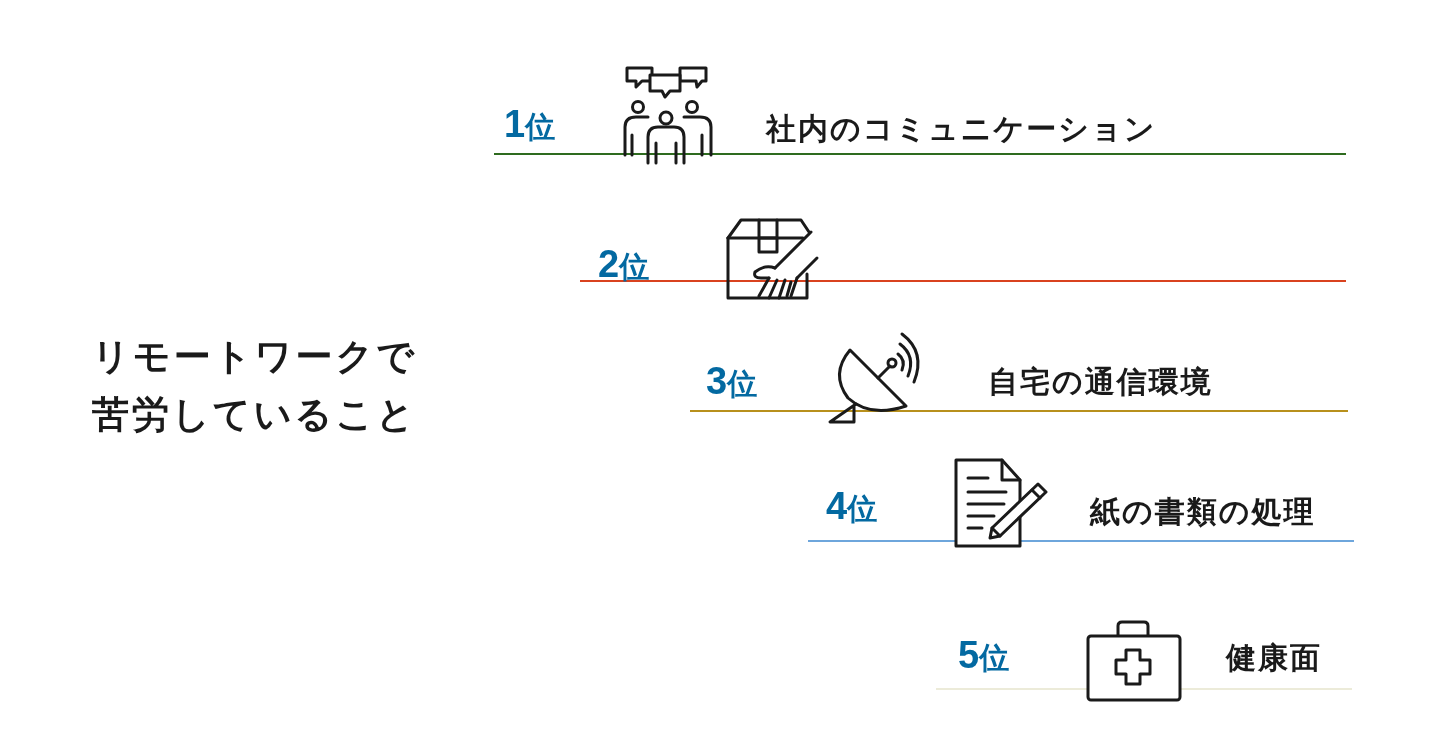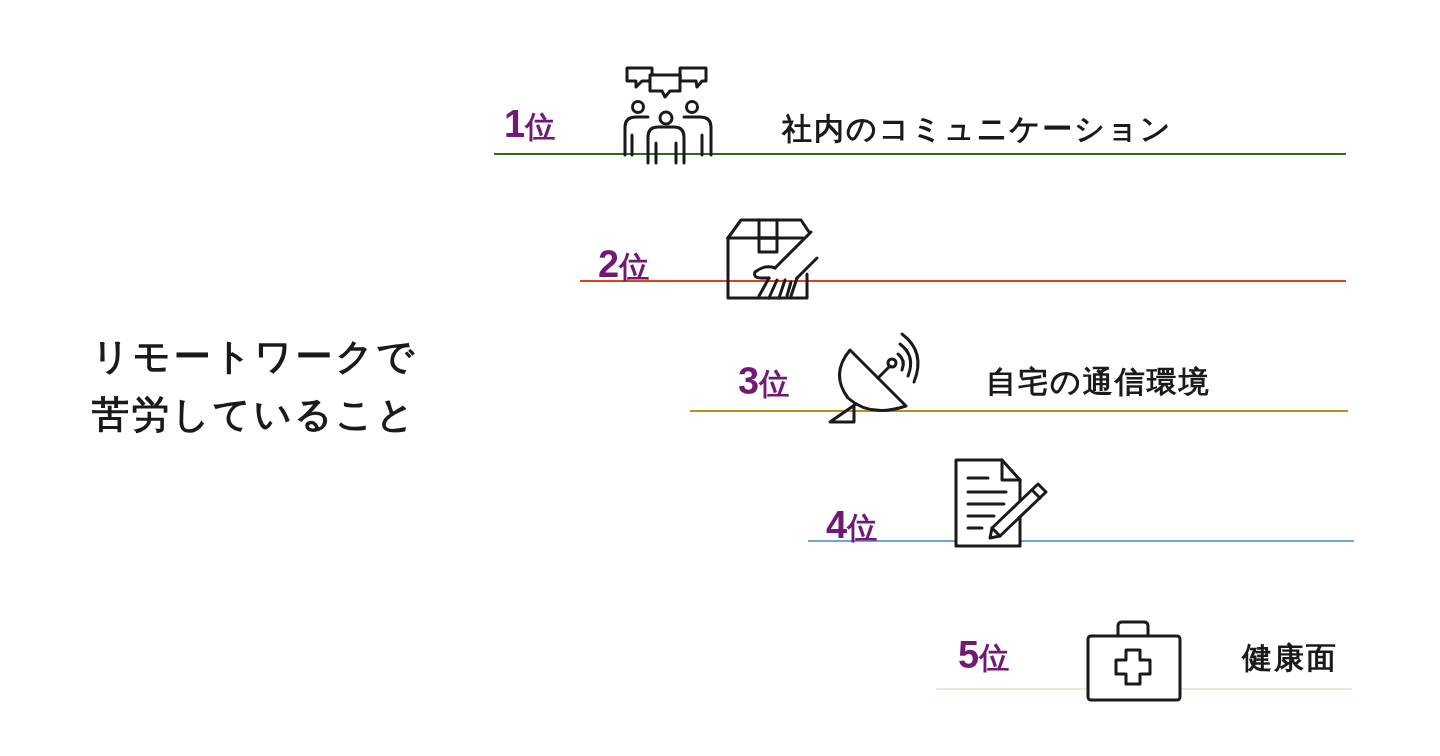--- a/index.html
+++ b/index.html
@@ -35,39 +35,38 @@
       position: absolute;
       bottom: 0;
       left: 0;
       right: 0;
       height: 2px;
     }
     .rank-label {
       position: absolute;
       white-space: nowrap;
       font-weight: bold;
-      color: #701a75;
+      color: #0369a1;
     }
     .rank-label .num {
       font-family: "Liberation Sans", sans-serif;
       font-size: 38px;
       font-weight: bold;
     }
     .rank-label .suffix {
       font-size: 30px;
       font-weight: bold;
     }
     .rank-text {
       position: absolute;
       white-space: nowrap;
       font-size: 30px;
       font-weight: bold;
       letter-spacing: 2px;
       color: #1a1a1a;
-      margin-left: 16px;
     }
     .rank-icon {
       position: absolute;
       background: transparent;
     }
     .rank-icon svg {
       display: block;
       overflow: visible;
     }
   </style>
@@ -131,63 +130,64 @@
       <path d="M44 62 L34 80"></path>
       <path d="M52 64 L44 82"></path>
       <path d="M60 64 L54 82"></path>
       <path d="M66 66 L62 80"></path>
     </svg>
   </div>
 </div>
 
 <div class="rank-row" style="left:690px; top:302px; width:658px;">
   <div class="rank-line" style="background:#b8901c;"></div>
-  <div class="rank-label" style="left:16px; top:58px;margin-left:32px;">
+  <div class="rank-label" style="left:16px; top:58px;">
     <span class="num">3</span><span class="suffix">位</span>
   </div>
   <div class="rank-icon" style="left:136px; top:32px;">
     <svg width="100" height="92" viewBox="0 0 100 92" fill="none" stroke="#1a1a1a" stroke-width="3" stroke-linejoin="round" stroke-linecap="round">
 
       <path d="M24 16 Q4 40 22 64 Q44 84 80 72 Z" fill="#fff"></path>
 
       <path d="M52 44 L64 32"></path>
       <circle cx="66" cy="29" r="4"></circle>
 
       <path d="M72 20 Q80 26 76 36"></path>
       <path d="M74 10 Q90 22 82 42"></path>
       <path d="M76 0 Q100 18 88 48"></path>
 
       <path d="M30 70 L4 88 H28 V72"></path>
     </svg>
   </div>
-  <div class="rank-text" style="left:280px; top:60px;">自宅の通信環境</div>
+  <div class="rank-text" style="left:298px; top:60px;">自宅の通信環境</div>
 </div>
 
 <div class="rank-row" style="left:808px; top:432px; width:546px;">
   <div class="rank-line" style="background:#6ea6dc;"></div>
-  <div class="rank-label" style="left:18px; top:72px;">
+  <div class="rank-label" style="left:18px; top:53px;">
     <span class="num">4</span><span class="suffix">位</span>
   </div>
   <div class="rank-icon" style="left:146px; top:26px;">
     <svg width="96" height="92" viewBox="0 0 96 92" fill="none" stroke="#1a1a1a" stroke-width="3" stroke-linejoin="round" stroke-linecap="round">
 
       <path d="M2 2 H48 L66 22 V88 H2 Z" fill="#fff"></path>
       <path d="M48 2 V22 H66"></path>
 
       <path d="M14 20 H34"></path>
       <path d="M14 34 H52"></path>
       <path d="M14 46 H50"></path>
       <path d="M14 58 H40"></path>
       <path d="M14 70 H28"></path>
 
       <path d="M84 26 L92 34 L46 78 L36 80 L38 70 Z" fill="#fff"></path>
       <path d="M78 32 L86 40"></path>
       <path d="M38 70 L46 78"></path>
     </svg>
   </div>
+  <div class="rank-text" style="left:282px; top:60px;">紙の書類の処理</div>
 </div>
 
 <div class="rank-row" style="left:936px; top:580px; width:416px;">
   <div class="rank-line" style="background:#ecebd9;"></div>
   <div class="rank-label" style="left:22px; top:54px;">
     <span class="num">5</span><span class="suffix">位</span>
   </div>
   <div class="rank-icon" style="left:150px; top:40px;">
     <svg width="96" height="82" viewBox="0 0 96 82" fill="none" stroke="#1a1a1a" stroke-width="3" stroke-linejoin="round" stroke-linecap="round">
 

